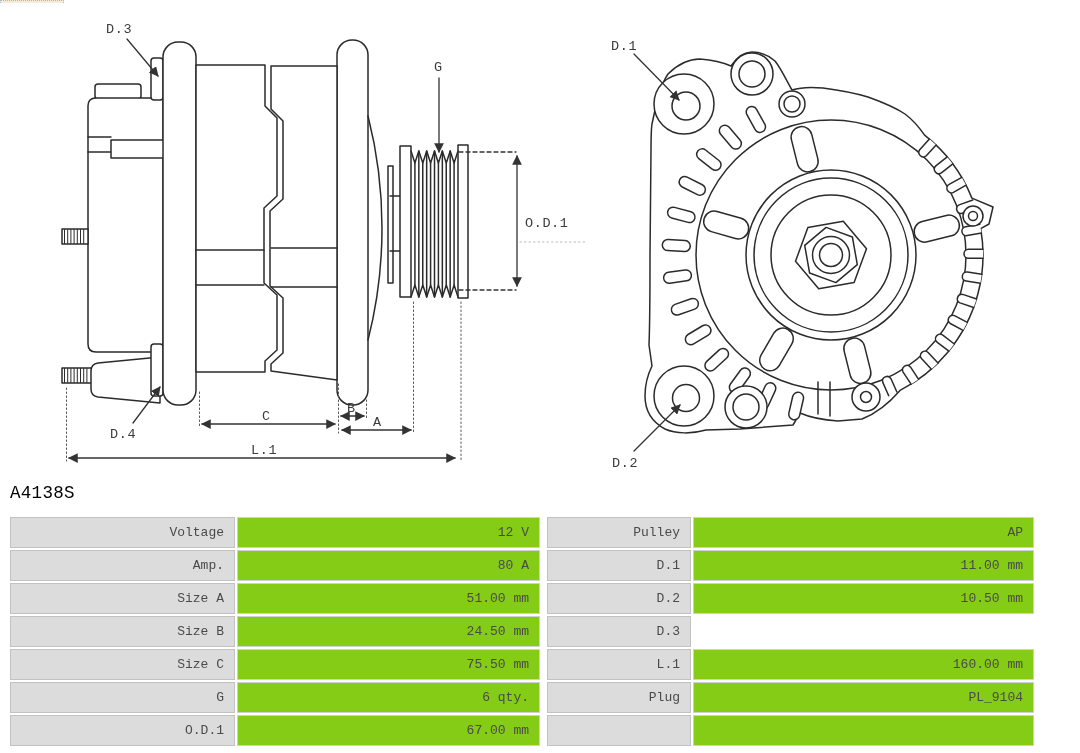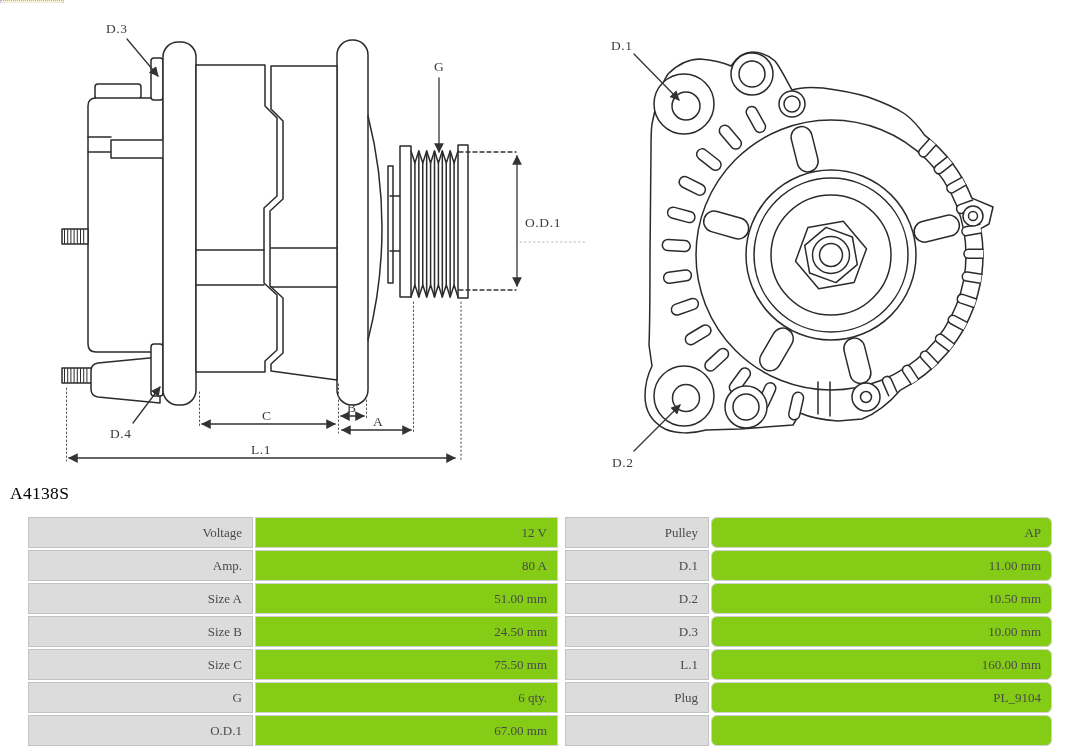--- a/index.html
+++ b/index.html
@@ -1,32 +1,32 @@
 <!DOCTYPE html>
 <html><head>
 <meta charset="utf-8">
 <style>
   html,body{margin:0;padding:0;background:#ffffff;}
   .page{position:relative;width:1080px;height:753px;background:#ffffff;overflow:hidden;
-        font-family:Liberation Serif, serif;}
+        font-family:Liberation Mono, monospace;}
   .top-artifact{position:absolute;left:0;top:0;width:64px;height:3px;
         background:#f3ecd9;border:1px dotted #a3b9d6;border-bottom:none;box-sizing:border-box;}
   svg.drawings{position:absolute;left:0;top:0;}
   .part-number{position:absolute;left:10px;top:483px;font-size:17.5px;font-weight:500;
         color:#000000;letter-spacing:.3px;}
   .spec-table{position:absolute;left:10px;top:517px;width:1060px;}
-  .spec-row{display:flex;margin-bottom:2px;justify-content:center;}
+  .spec-row{display:flex;margin-bottom:2px;}
   .cell{box-sizing:border-box;height:31px;line-height:29px;font-size:13px;color:#4a4a4a;
         text-align:right;padding-right:10px;white-space:nowrap;}
   .lbl{background:#dcdcdc;border:1px solid #c2c2c2;}
   .val{background:#84cc16;border:1px solid #d0d0d0;}
   .c1{width:225px;}
   .c2{width:303px;margin-left:2px;}
   .c3{width:144px;margin-left:7px;}
-  .c4{width:341px;margin-left:2px;border-radius:6px;}
+  .c4{width:341px;margin-left:2px;}
   text.dim{font-size:13.5px;fill:#3c3c3c;letter-spacing:.6px;}
 </style>
 </head>
 <body>
 
 <div class="page">
 
   <div class="top-artifact"></div>
 
   <svg class="drawings" width="1080" height="480" viewBox="0 0 1080 480">
@@ -260,21 +260,20 @@
     <div class="spec-row">
       <div class="cell lbl c1">Size A</div>
       <div class="cell val c2">51.00 mm</div>
       <div class="cell lbl c3">D.2</div>
       <div class="cell val c4">10.50 mm</div>
     </div>
     <div class="spec-row">
       <div class="cell lbl c1">Size B</div>
       <div class="cell val c2">24.50 mm</div>
       <div class="cell lbl c3">D.3</div>
-      <div class="cell val c4">10.00 mm</div>
     </div>
     <div class="spec-row">
       <div class="cell lbl c1">Size C</div>
       <div class="cell val c2">75.50 mm</div>
       <div class="cell lbl c3">L.1</div>
       <div class="cell val c4">160.00 mm</div>
     </div>
     <div class="spec-row">
       <div class="cell lbl c1">G</div>
       <div class="cell val c2">6 qty.</div>

